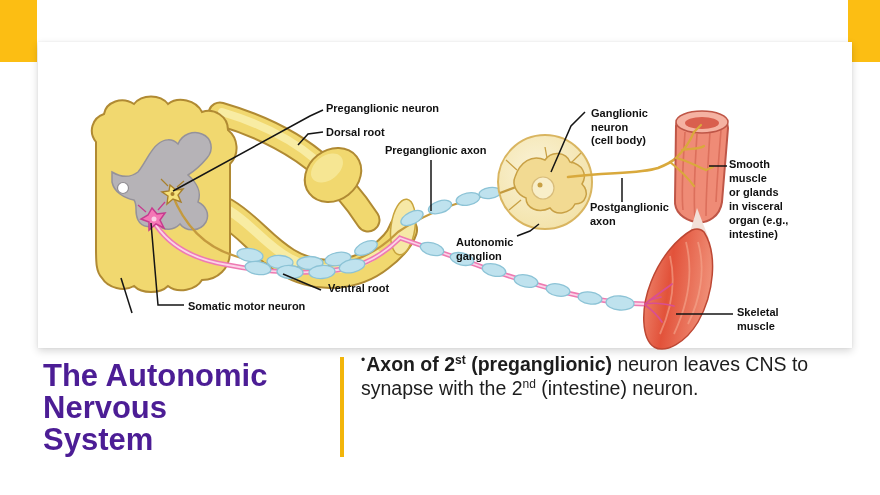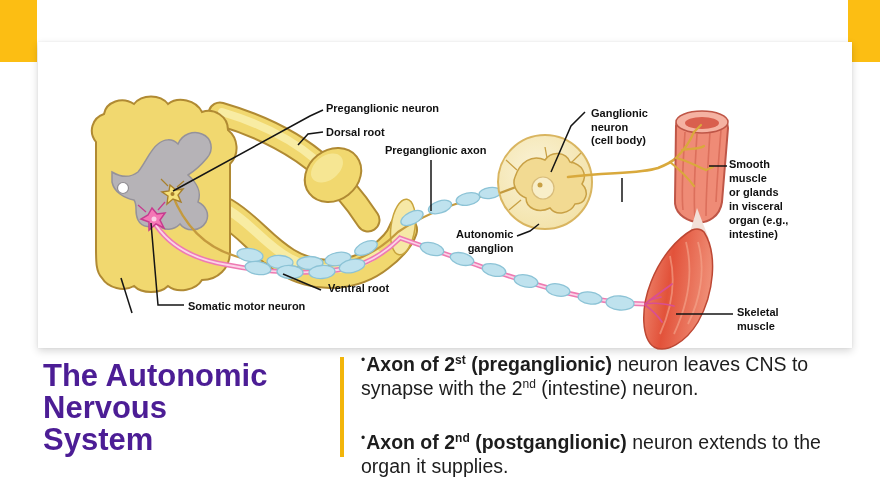--- a/index.html
+++ b/index.html
@@ -188,32 +188,33 @@
     <div class="dlabel" style="left:347px; top:102px;">Preganglionic axon</div>
     <div class="dlabel" style="left:553px; top:65px;">Ganglionic
 neuron
 (cell body)</div>
     <div class="dlabel tight" style="left:691px; top:115px;">Smooth
 muscle
 or glands
 in visceral
 organ (e.g.,
 intestine)</div>
-    <div class="dlabel" style="left:418px; top:186px;text-align:right;">Autonomic
+    <div class="dlabel" style="left:552px; top:159px;">Postganglionic
+axon</div>
+    <div class="dlabel" style="left:418px; top:194px;">Autonomic
 ganglion</div>
     <div class="dlabel" style="left:699px; top:264px;">Skeletal
 muscle</div>
     <div class="dlabel" style="left:290px; top:240px;">Ventral root</div>
     <div class="dlabel" style="left:150px; top:258px;">Somatic motor neuron</div>
   </div>
 
   <h1 class="title-block">The Autonomic
 Nervous
 System</h1>
 
   <div class="divider" style="background: rgb(242, 181, 10);"></div>
 
   <div class="bullets">
     <div class="bullet"><span class="b-dot">•</span><span class="b-bold"><span>Axon of 2</span><sup class="s b">st</sup><span> (preganglionic)</span></span><span><span> neuron leaves CNS to synapse with the 2</span><sup class="s">nd</sup><span> (intestine) neuron.</span></span></div>
-    <div class="bullet"><span class="b-dot">•</span><span class="b-bold"><span>Axon of 2</span><sup class="s b">nd</sup><span> (postganglionic)</span></span><span><span> neuron extends to the organ it supplies.</span><sup class="s"></sup><span></span></span></div>
   </div>
 
 </div>
 
 </body></html>

